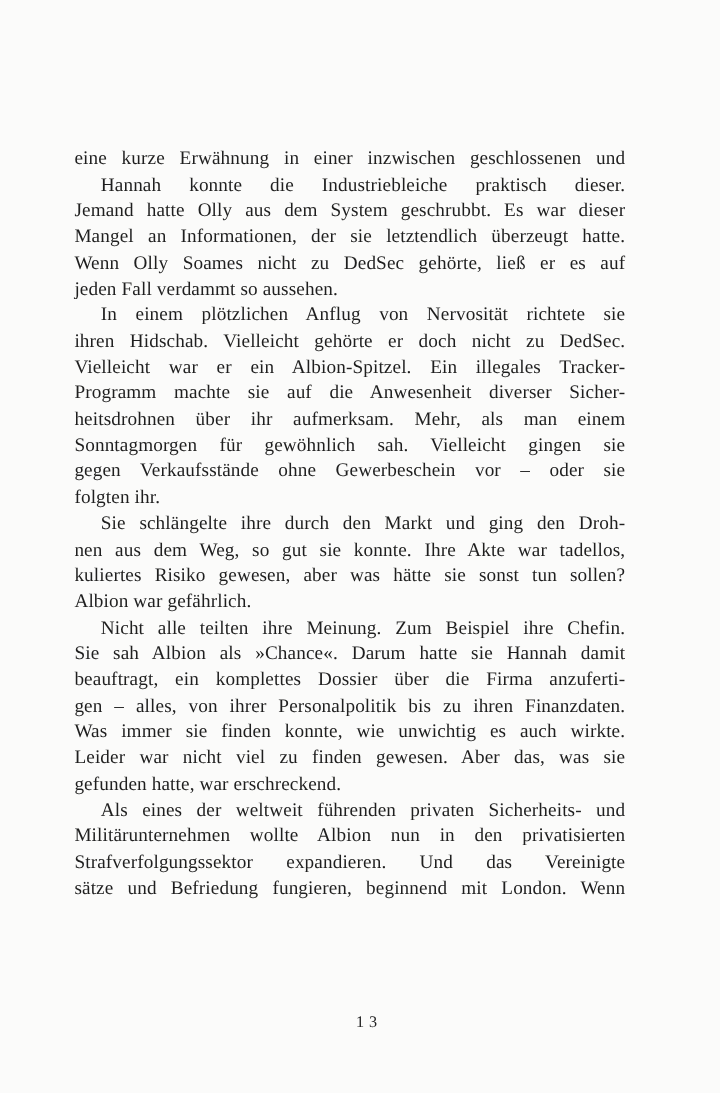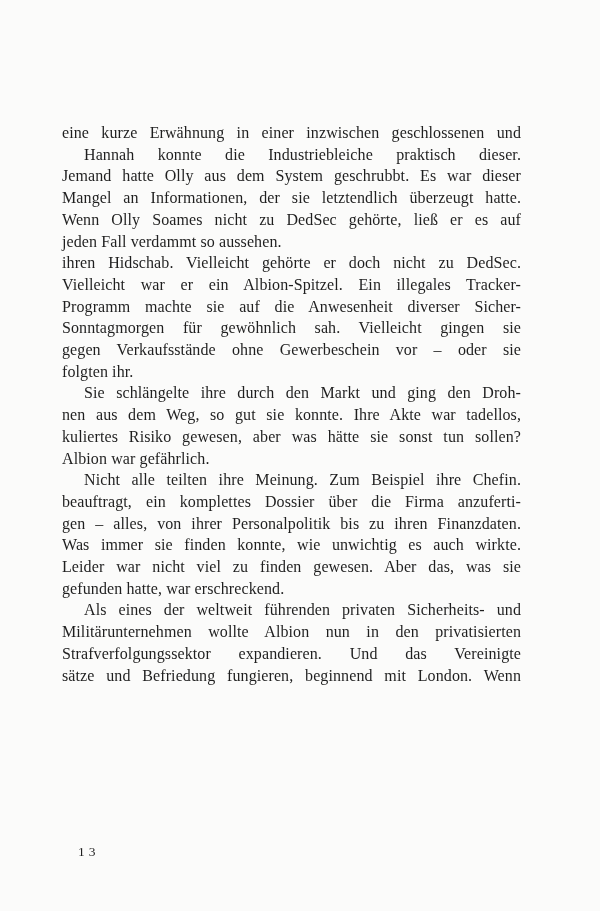--- a/index.html
+++ b/index.html
@@ -42,20 +42,21 @@
     text-align-last: left;
   }
   .line.first-indent {
     text-indent: 22px;
   }
   .page-number {
     position: absolute;
     top: 844px;
     left: 78px;
     width: 459px;
+    text-align: center;
     font-size: 13.5px;
     letter-spacing: 4px;
     color: var(--ink);
   }
 </style>
 </head>
 <body>
 
 <div class="page">
   <div class="text-block">
@@ -63,35 +64,38 @@
         <div class="line">eine kurze Erwähnung in einer inzwischen geschlossenen und</div>
       </div>
       <div class="para">
         <div class="line first-indent">Hannah konnte die Industriebleiche praktisch dieser.</div>
         <div class="line">Jemand hatte Olly aus dem System geschrubbt. Es war dieser</div>
         <div class="line">Mangel an Informationen, der sie letztendlich überzeugt hatte.</div>
         <div class="line">Wenn Olly Soames nicht zu DedSec gehörte, ließ er es auf</div>
         <div class="line last-left">jeden Fall verdammt so aussehen.</div>
       </div>
       <div class="para">
+        <div class="line first-indent">In einem plötzlichen Anflug von Nervosität richtete sie</div>
         <div class="line">ihren Hidschab. Vielleicht gehörte er doch nicht zu DedSec.</div>
         <div class="line">Vielleicht war er ein Albion-Spitzel. Ein illegales Tracker-</div>
         <div class="line">Programm machte sie auf die Anwesenheit diverser Sicher-</div>
+        <div class="line">heitsdrohnen über ihr aufmerksam. Mehr, als man einem</div>
         <div class="line">Sonntagmorgen für gewöhnlich sah. Vielleicht gingen sie</div>
         <div class="line">gegen Verkaufsstände ohne Gewerbeschein vor – oder sie</div>
         <div class="line last-left">folgten ihr.</div>
       </div>
       <div class="para">
         <div class="line first-indent">Sie schlängelte ihre durch den Markt und ging den Droh-</div>
         <div class="line">nen aus dem Weg, so gut sie konnte. Ihre Akte war tadellos,</div>
         <div class="line">kuliertes Risiko gewesen, aber was hätte sie sonst tun sollen?</div>
         <div class="line last-left">Albion war gefährlich.</div>
       </div>
       <div class="para">
         <div class="line first-indent">Nicht alle teilten ihre Meinung. Zum Beispiel ihre Chefin.</div>
+        <div class="line">Sie sah Albion als »Chance«. Darum hatte sie Hannah damit</div>
         <div class="line">beauftragt, ein komplettes Dossier über die Firma anzuferti-</div>
         <div class="line">gen – alles, von ihrer Personalpolitik bis zu ihren Finanzdaten.</div>
         <div class="line">Was immer sie finden konnte, wie unwichtig es auch wirkte.</div>
         <div class="line">Leider war nicht viel zu finden gewesen. Aber das, was sie</div>
         <div class="line last-left">gefunden hatte, war erschreckend.</div>
       </div>
       <div class="para">
         <div class="line first-indent">Als eines der weltweit führenden privaten Sicherheits- und</div>
         <div class="line">Militärunternehmen wollte Albion nun in den privatisierten</div>
         <div class="line">Strafverfolgungssektor expandieren. Und das Vereinigte</div>

